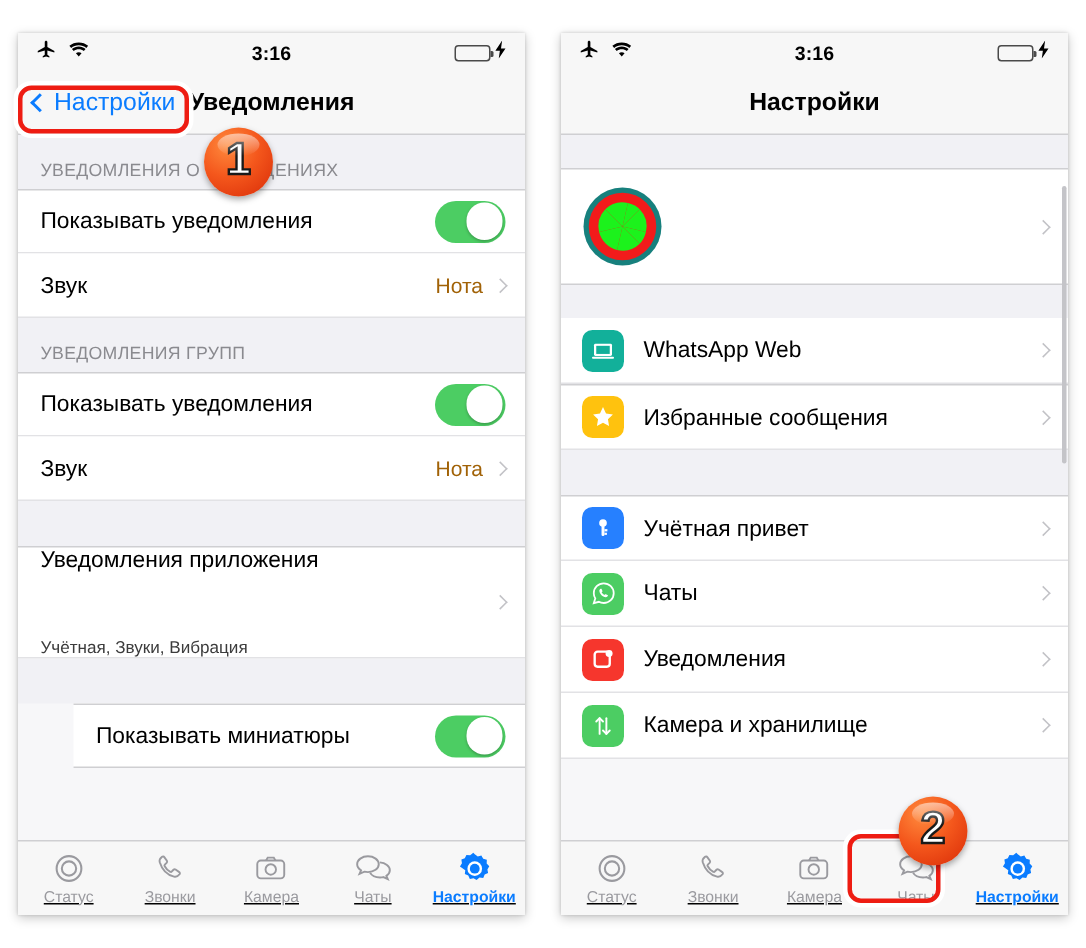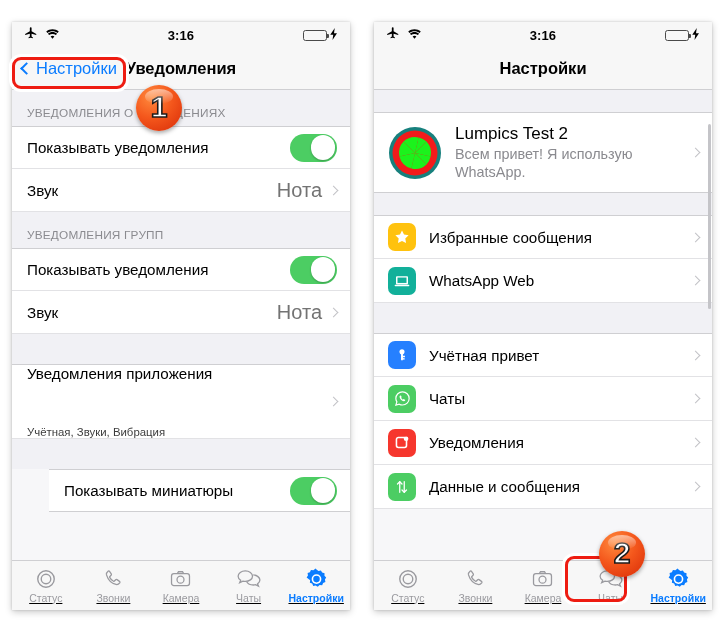--- a/index.html
+++ b/index.html
@@ -87,21 +87,21 @@
     min-height: 43px;
     display: flex; align-items: center;
     padding: 0 13px 0 15px;
     border-bottom: 1px solid #e2e2e5;
     position: relative;
   }
   .cell:last-child { border-bottom: 1px solid #cfcfd2; margin-left: 37px; }
   .cell-title { font-size: 15.2px; color: #000; }
   .cell-sub { font-size: 11.4px; color: #3c3c3c; margin-top: 1px; }
   .cell-text { display: flex; flex-direction: column; justify-content: center; gap: 43px; }
-  .cell-value { margin-left: auto; font-size: 20px; color: #737373; }
+  .cell-value { margin-left: auto; font-size: 14px; color: #a16207; }
   .chev {
     width: 7px; height: 7px; margin-left: 8px; flex: 0 0 auto;
     border-top: 1.9px solid #c2c2c6; border-right: 1.9px solid #c2c2c6;
     transform: rotate(45deg);
   }
   .sep-top { border-top: 1px solid #cfcfd2; }
 
   
   .toggle {
     margin-left: auto;
@@ -367,47 +367,43 @@
               <path d="M27 27 L38.5 15.5 A16.5 16.5 0 0 0 30.6 11.4 Z"></path>
               <path d="M27 27 L42.6 30.6 A16.5 16.5 0 0 0 38.5 15.5 Z"></path>
               <path d="M27 27 L38.5 38.5 A16.5 16.5 0 0 0 42.6 30.6 Z"></path>
               <path d="M27 27 L23.4 42.6 A16.5 16.5 0 0 0 38.5 38.5 Z"></path>
               <path d="M27 27 L11.4 30.6 A16.5 16.5 0 0 0 23.4 42.6 Z"></path>
               <path d="M27 27 L15.5 15.5 A16.5 16.5 0 0 0 11.4 30.6 Z"></path>
               <path d="M27 27 L30.6 11.4 A16.5 16.5 0 0 0 15.5 15.5 Z"></path>
             </g>
           </svg>
         </span>
-        <span class="profile-text">
-          <span class="profile-name">Lumpics Test 2</span>
-          <span class="profile-status">Всем привет! Я использую WhatsApp.</span>
-        </span>
         <span class="chev" style="margin-left:auto"></span>
       </div>
 
       <div class="group-gap"></div>
 
-      <div class="cell row-cell sep-top">
-        <span class="tile" style="background:#ffc20e">
-          <svg width="18" height="18" viewBox="0 0 24 24">
-              <path fill="#fff" d="M12 3.2l2.7 5.6 6.1.9-4.4 4.3 1 6.1-5.4-2.9-5.4 2.9 1-6.1L3.2 9.7l6.1-.9z"></path>
-            </svg>
-        </span>
-        <span class="cell-title">Избранные сообщения</span>
-        <span class="chev" style="margin-left:auto"></span>
-      </div>
       <div class="cell row-cell">
         <span class="tile" style="background:#12b09a">
           <svg width="18" height="18" viewBox="0 0 24 24">
               <rect x="4" y="5.5" width="16" height="11" rx="1.3" fill="#fff"></rect>
               <rect x="6" y="7.4" width="12" height="7.2" fill="#12b09a"></rect>
               <rect x="2.2" y="17" width="19.6" height="1.9" rx=".9" fill="#fff"></rect>
             </svg>
         </span>
         <span class="cell-title">WhatsApp Web</span>
+        <span class="chev" style="margin-left:auto"></span>
+      </div>
+      <div class="cell row-cell sep-top">
+        <span class="tile" style="background:#ffc20e">
+          <svg width="18" height="18" viewBox="0 0 24 24">
+              <path fill="#fff" d="M12 3.2l2.7 5.6 6.1.9-4.4 4.3 1 6.1-5.4-2.9-5.4 2.9 1-6.1L3.2 9.7l6.1-.9z"></path>
+            </svg>
+        </span>
+        <span class="cell-title">Избранные сообщения</span>
         <span class="chev" style="margin-left:auto"></span>
       </div>
 
       <div class="group-gap tall"></div>
 
       <div class="cell row-cell sep-top">
         <span class="tile" style="background:#2680ff">
           <svg width="18" height="18" viewBox="0 0 24 24">
               <circle cx="12" cy="7.6" r="3.4" fill="#fff"></circle>
               <rect x="10.7" y="9.8" width="2.6" height="9.4" rx="1.1" fill="#fff"></rect>
@@ -442,21 +438,21 @@
         <span class="tile" style="background:#4ccd63">
           <svg width="18" height="18" viewBox="0 0 24 24">
               <g stroke="#fff" stroke-width="1.7" fill="none" stroke-linecap="round" stroke-linejoin="round">
                 <path d="M9 19V5"></path>
                 <path d="M6 8l3-3 3 3"></path>
                 <path d="M15 5v14"></path>
                 <path d="M12 16l3 3 3-3"></path>
               </g>
             </svg>
         </span>
-        <span class="cell-title">Данные и сообщения</span>
+        <span class="cell-title">Камера и хранилище</span>
         <span class="chev" style="margin-left:auto"></span>
       </div>
 
       <div class="scrollbar" style="top:34px; height:185px;"></div>
     </div>
 
     <div class="tabbar">
       <div class="tab">
         <span class="tab-icon">
           <svg width="22" height="22" viewBox="0 0 24 24">

